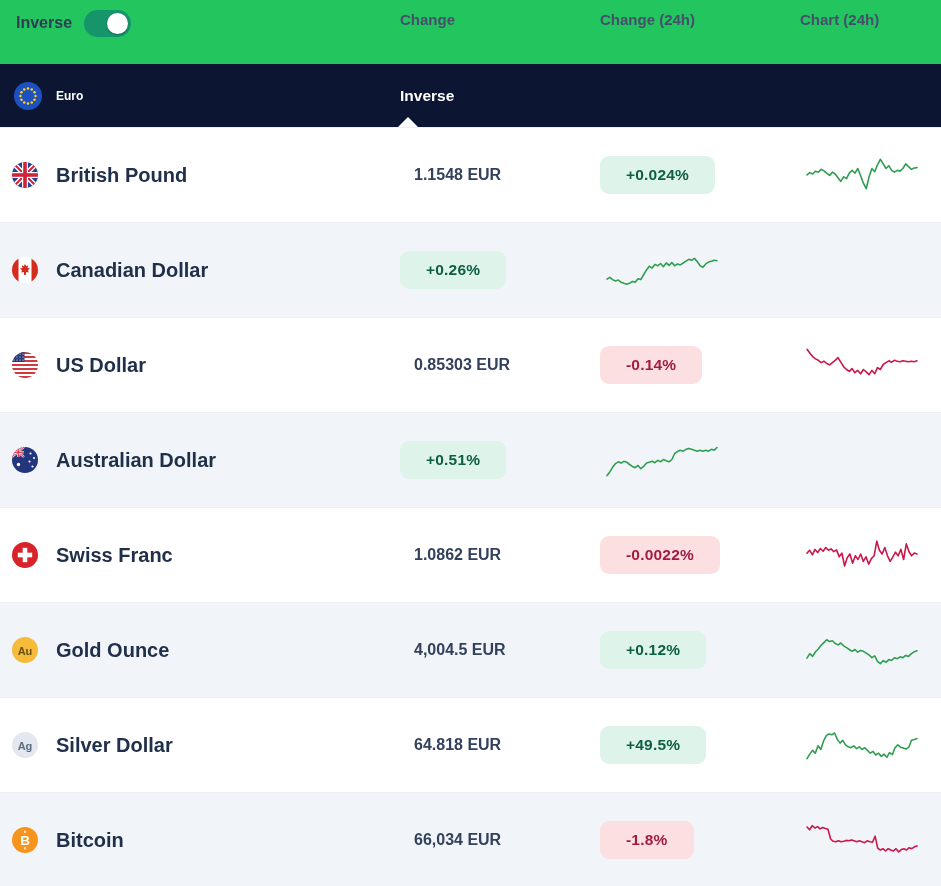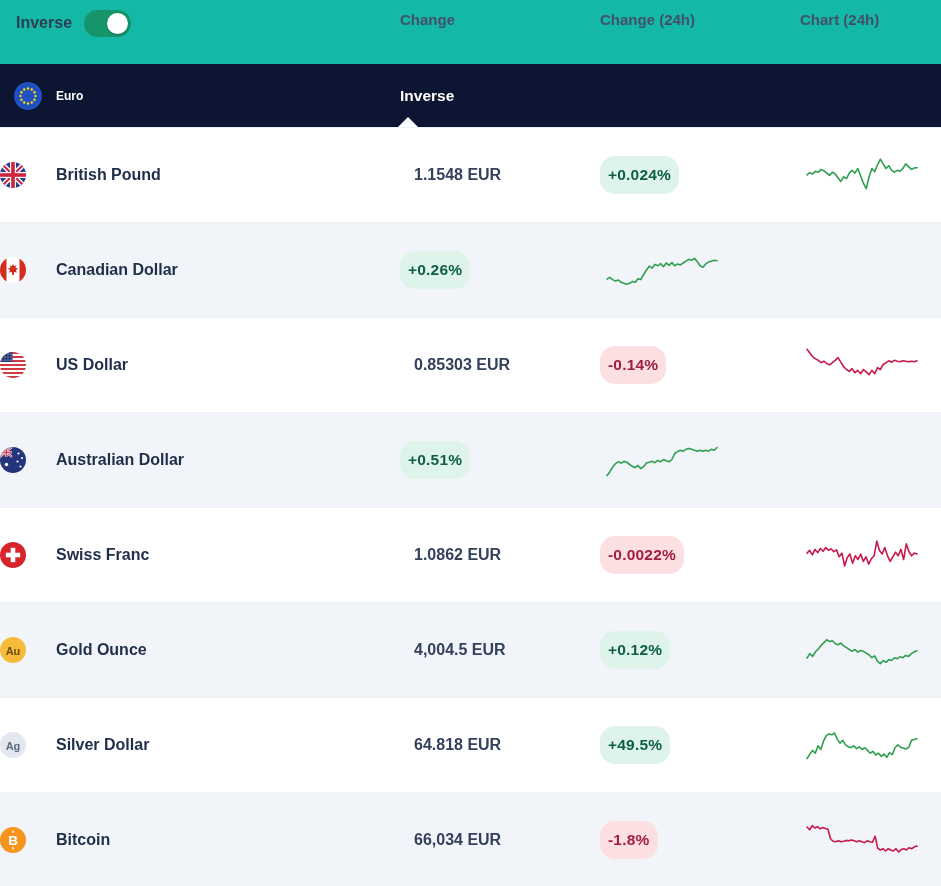--- a/index.html
+++ b/index.html
@@ -1,19 +1,19 @@
 <!DOCTYPE html>
 <html style="--pos-bg: #def3ea; --pos-tx: #0e5f46; --neg-bg: #fcdfe1; --neg-tx: #a31d3f;"><head>
 <meta charset="utf-8">
 <style>
   * { margin: 0; padding: 0; box-sizing: border-box; }
   html, body { background: #fff; }
   body { font-family: "Liberation Sans", "DejaVu Sans", sans-serif; }
   .app {
-    width: 941px; height: 886px; overflow: hidden; background: #14b8a6;
+    width: 941px; height: 886px; overflow: hidden; background: #22c55e;
     position: relative;
   }
   .grid {
     display: grid;
     grid-template-columns: 56px 344px 200px 200px 141px;
     align-items: center;
   }
   
   .top-header { height: 64px; align-items: flex-start; padding-top: 8px; }
   .toggle-cell {
@@ -44,25 +44,25 @@
   .notch {
     position: absolute; bottom: 0; left: 398px;
     width: 0; height: 0;
     border-left: 10px solid transparent;
     border-right: 10px solid transparent;
     border-bottom: 10px solid #fff;
   }
   
   .row { height: 95px; background: #fff; border-top: 1px solid #edf1f6; }
   .row:nth-child(even) { background: #f1f5f9; }
-  .icon-cell { padding-left: 0; display: flex; align-items: center; text-align: center; }
-  .name { font-size: 16px; font-weight: 700; color: #21304a; text-align: center; }
+  .icon-cell { padding-left: 12px; display: flex; align-items: center; text-align: center; }
+  .name { font-size: 20px; font-weight: 700; color: #21304a; text-align: center; }
   .amount { font-size: 16px; font-weight: 700; color: #33415c; margin-left: 14px; }
   .badge {
-    display: inline-block; padding: 10px 8px; border-radius: 15px;
+    display: inline-block; padding: 10px 26px; border-radius: 9px;
     font-size: 15.5px; font-weight: 700; letter-spacing: .2px;
   }
   .badge.up   { background: var(--pos-bg); color: var(--pos-tx); }
   .badge.down { background: var(--neg-bg); color: var(--neg-tx); }
   .chart-cell { padding-left: 5px; }
   .flag svg { display: block; }
 </style>
 </head>
 <body>
 

